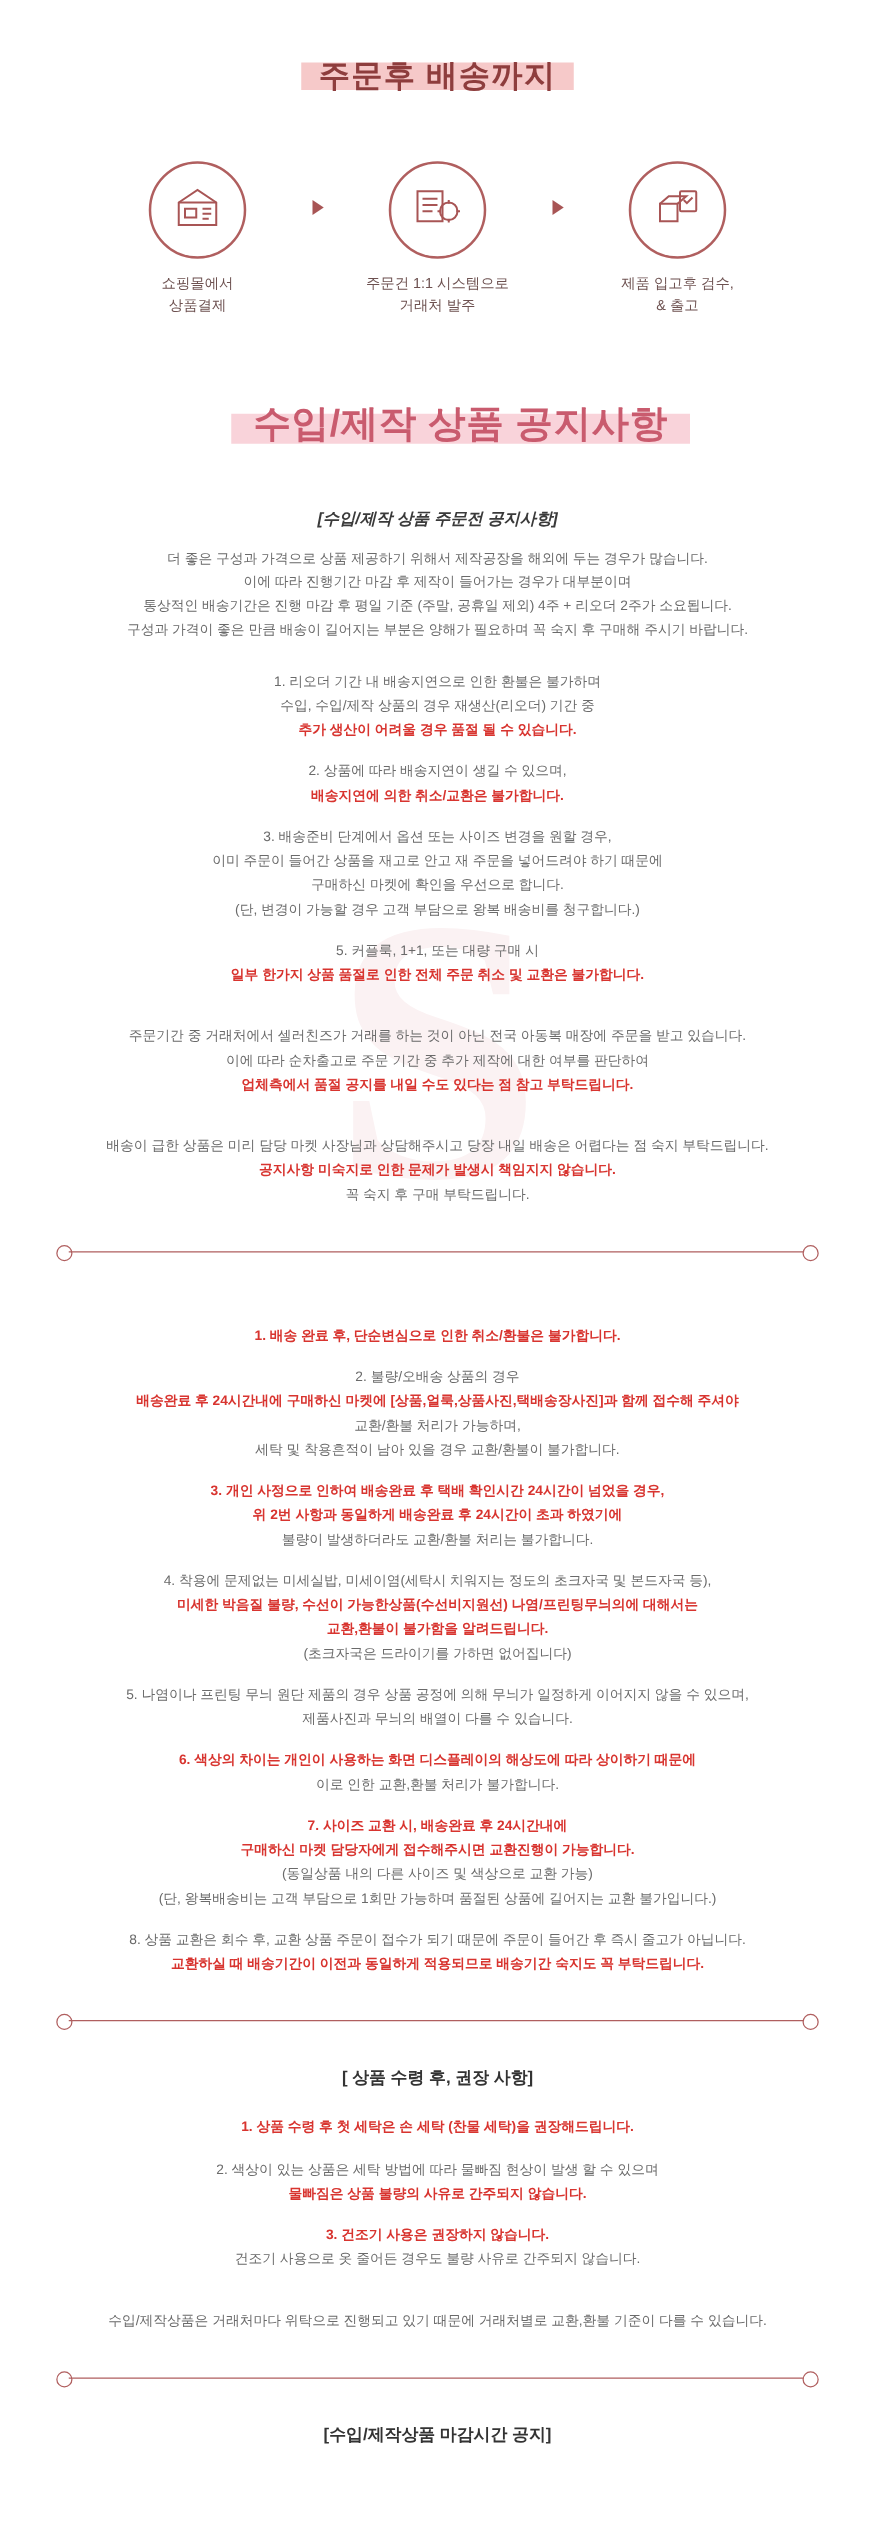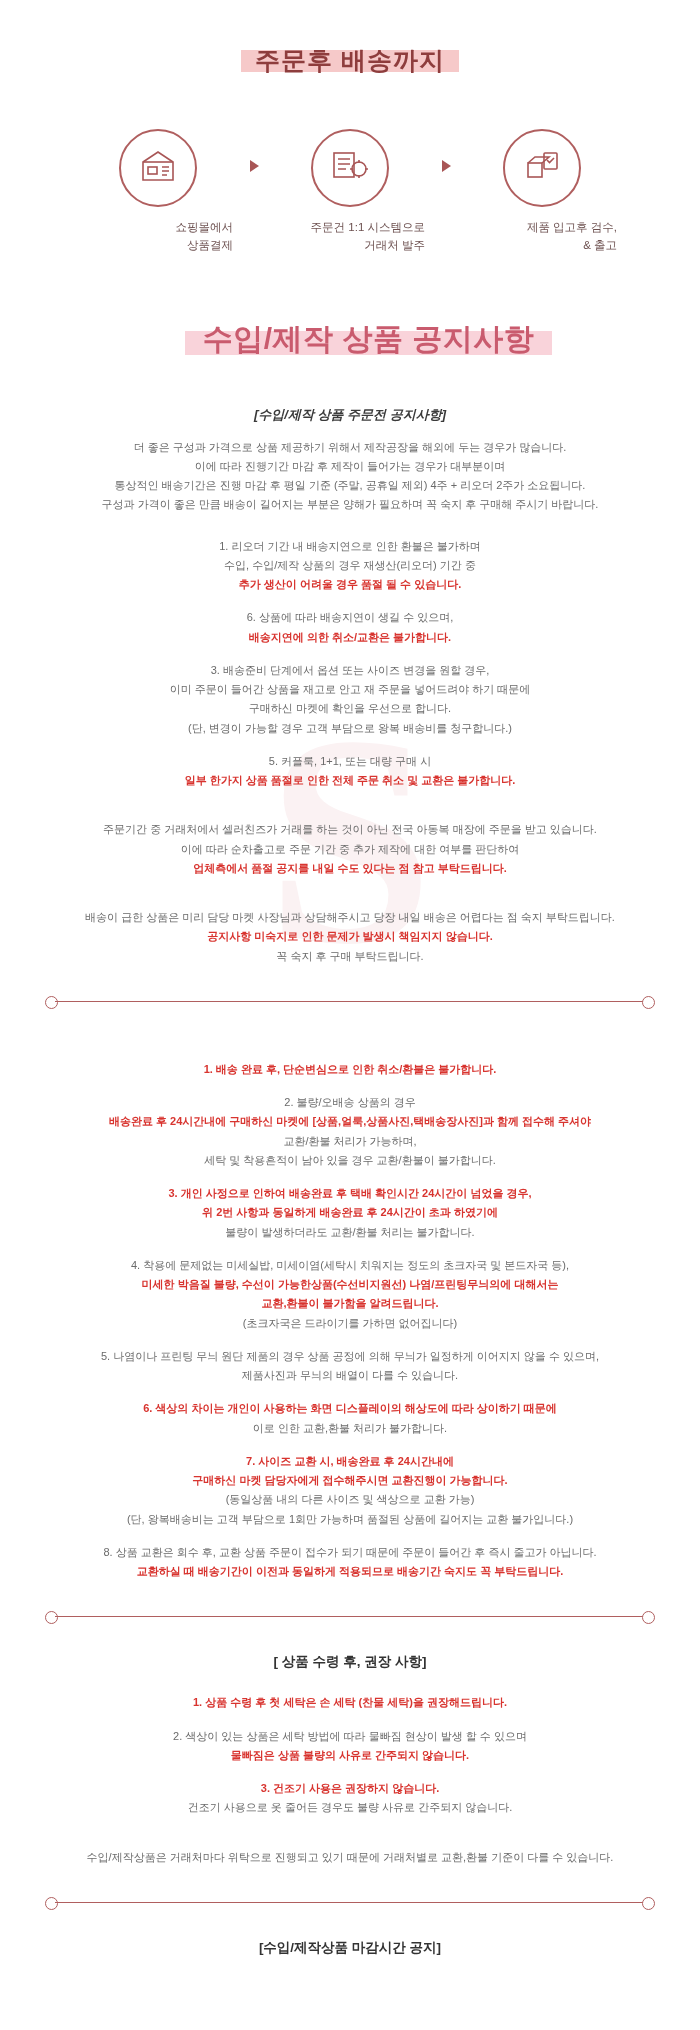--- a/index.html
+++ b/index.html
@@ -62,21 +62,21 @@
   
   .steps {
     margin-top: 48px;
     display: flex;
     justify-content: center;
     align-items: flex-start;
     gap: 0px;
   }
   .step {
     width: 150px;
-    text-align: right;
+    text-align: center;
   }
   .step-circle {
     width: 74px;
     height: 74px;
     margin: 0 auto;
     border: 2px solid #b05f5f;
     border-radius: 50%;
     display: flex;
     align-items: center;
     justify-content: center;
@@ -281,21 +281,21 @@
 
       <p>
         <span>1. 리오더 기간 내 배송지연으로 인한 환불은 불가하며</span><br>
         <span>수입, 수입/제작 상품의 경우 재생산(리오더) 기간 중</span><br>
         <span class="redbold">추가 생산이 어려울 경우 품절 될 수 있습니다.</span>
       </p>
 
       <div class="gap-14"></div>
 
       <p>
-        <span>6. 상품에 따라 배송지연이 생길 수 있으며,</span><br>
+        <span>2. 상품에 따라 배송지연이 생길 수 있으며,</span><br>
         <span class="redbold">배송지연에 의한 취소/교환은 불가합니다.</span>
       </p>
 
       <div class="gap-14"></div>
 
       <p>
         <span>3. 배송준비 단계에서 옵션 또는 사이즈 변경을 원할 경우,</span><br>
         <span>이미 주문이 들어간 상품을 재고로 안고 재 주문을 넣어드려야 하기 때문에</span><br>
         <span>구매하신 마켓에 확인을 우선으로 합니다.</span><br>
         <span>(단, 변경이 가능할 경우 고객 부담으로 왕복 배송비를 청구합니다.)</span>

